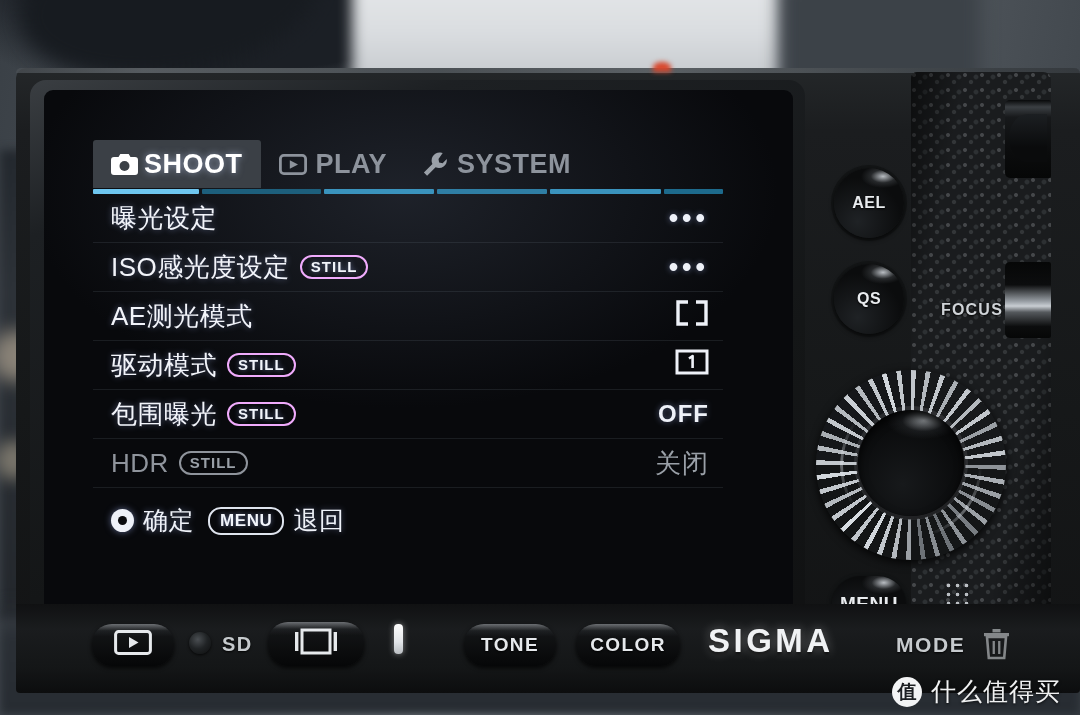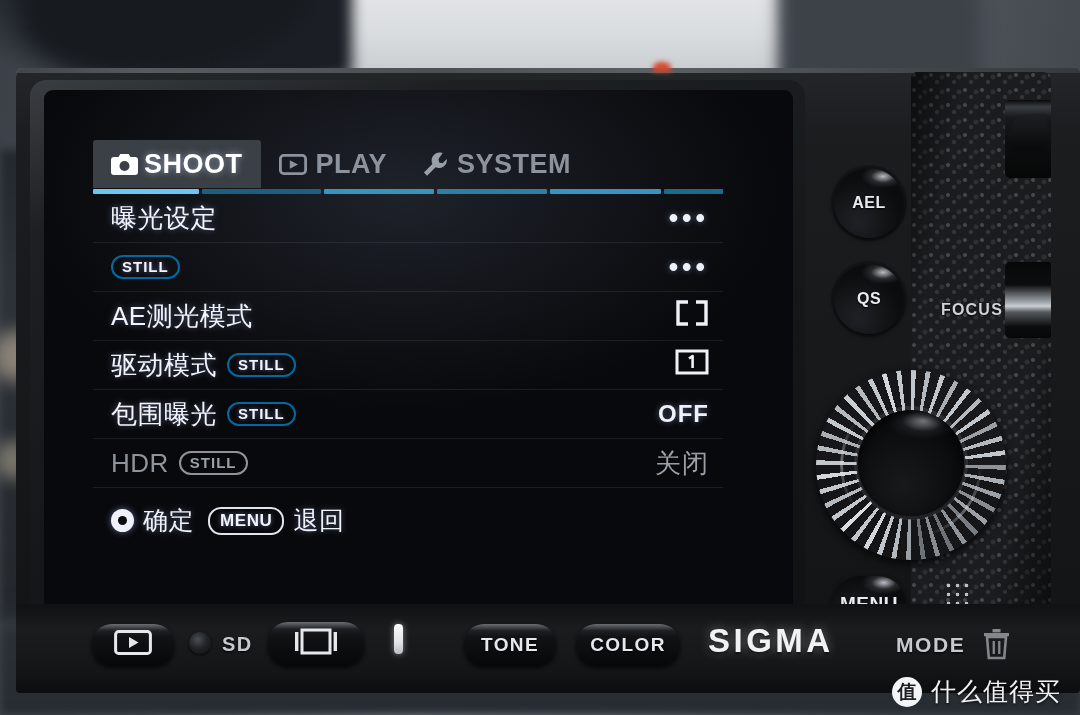--- a/index.html
+++ b/index.html
@@ -219,21 +219,21 @@
     text-shadow: 0 0 6px rgba(170,190,255,.45);
     white-space: nowrap;
   }
   .row.dim .row-label { color: #8f949c; text-shadow: none; }
   .row.dim .row-value { color: #9aa0a8; text-shadow: none; }
   .badge {
     font-size: 15px;
     font-weight: bold;
     letter-spacing: 1px;
     padding: 2px 9px 3px;
-    border: 2px solid #0369a1;
+    border: 2px solid #f0abfc;
     border-radius: 12px;
     color: #f2f5fb;
     line-height: 1;
     text-shadow: 0 0 5px rgba(170,190,255,.5);
   }
   .row.dim .badge { border-color: #8f949c; color: #9aa0a8; text-shadow: none; }
   .row-value {
     color: #eef1f8;
     font-size: 24px;
     font-weight: bold;
@@ -546,20 +546,21 @@
               <div class="row">
                 <div class="row-label">
                   <span>曝光设定</span>
                 </div>
                 <div class="row-value">
                   <span class="dots">•••</span>
                 </div>
               </div>
               <div class="row">
                 <div class="row-label">
+                  <span>ISO感光度设定</span>
                   <span class="badge">STILL</span>
                 </div>
                 <div class="row-value">
                   <span class="dots">•••</span>
                 </div>
               </div>
               <div class="row">
                 <div class="row-label">
                   <span>AE测光模式</span>
                 </div>

